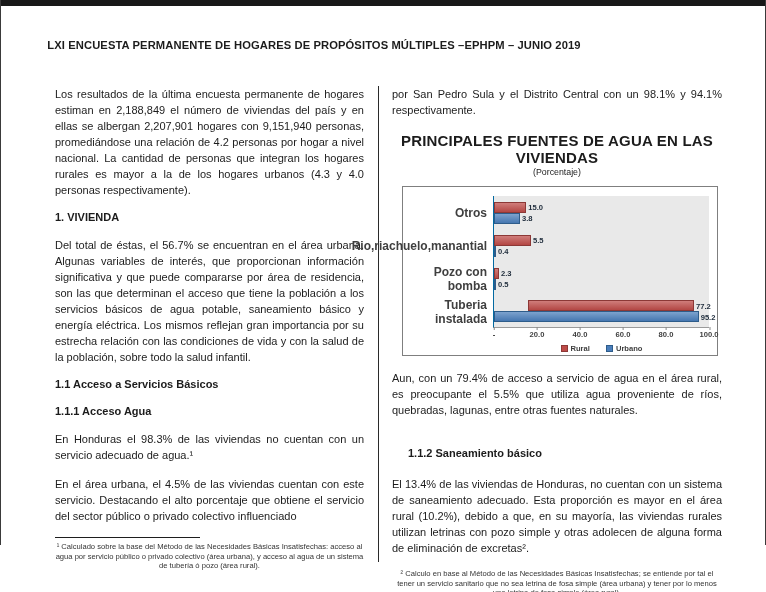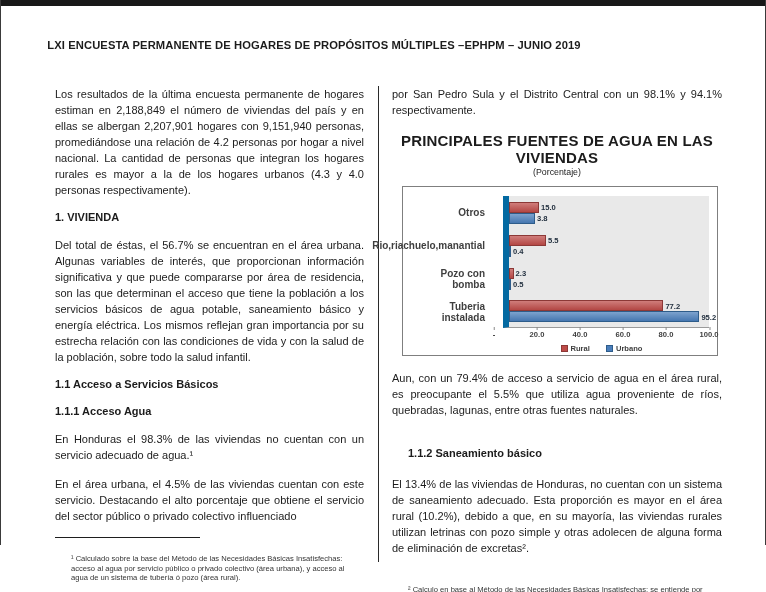--- a/index.html
+++ b/index.html
@@ -12,31 +12,31 @@
   .title{position:absolute;top:39px;left:0;width:628px;text-align:center;
          font-size:11.2px;font-weight:bold;letter-spacing:.1px;}
   .col{position:absolute;top:86px;display:flex;flex-direction:column;}
   .col.left{left:55px;width:309px;height:477px;}
   .col.right{left:392px;width:330px;height:477px;}
   .p{font-size:11px;line-height:16px;text-align:justify;margin:0 0 13px 0;}
   .h{font-size:11px;line-height:13.4px;font-weight:bold;margin:0 0 13px 0;}
   .h.tight{margin:16px;}
   .fnblock{margin-top:auto;}
   .fnline{width:145px;border-top:1.5px solid #1e1e1e;margin:0 0 4px 0;}
-  .fn{font-size:7.6px;line-height:9.4px;color:#333;text-align:left;margin:16px;}
+  .fn{font-size:7.6px;line-height:9.4px;color:#333;text-align:center;margin:0;}
   
   .chart-title{ text-align:center;font-size:15px;font-weight:bold;margin:1px 0 0 0;letter-spacing:.2px;}
   .chart-sub{text-align:center;font-size:8.8px;margin:1px 0 9px 0;}
   .chart-box{margin:0 4px 14px 10px;width:316px;height:170px;border:1px solid #7f7f7f;
              background:#fff;box-sizing:border-box;padding:9px 8px 3px 6px;}
   .crow{display:flex;height:33px;}
-  .clabel{width:84px;padding-right:18px;box-sizing:border-box;text-align:right;
-          font-size:10px;font-weight:bold;color:#3f3f3f;display:flex;
-          align-items:center;justify-content:flex-end;margin-left:10px;}
-  .cplot{flex:1;background:#E9E9E9;border-left:6px solid #0369a1;
+  .clabel{width:84px;padding-right:6px;box-sizing:border-box;text-align:right;
+          font-size:12px;font-weight:bold;color:#3f3f3f;display:flex;
+          align-items:center;justify-content:flex-end;}
+  .cplot{flex:1;background:#E9E9E9;border-left:1px solid #0369a1;
          display:flex;flex-direction:column;justify-content:center;}
   .crow:last-child .cplot{border-bottom:1px solid #9a9a9a;}
   .cbar{height:11px;min-width:2px;position:relative;box-sizing:border-box;
         border:1px solid;background-image:linear-gradient(rgba(255,255,255,.28),rgba(0,0,0,.06));}
   .cval{position:absolute;left:calc(100% + 3px);top:50%;transform:translateY(-50%);
         font-size:7.6px;font-weight:bold;color:#23303f;white-space:nowrap;}
   .caxis{margin-left:85px;height:13px;position:relative;font-size:7.6px;
          font-weight:bold;color:#3f3f3f;}
   .tick{position:absolute;top:2px;transform:translateX(-50%);}
   .tick::before{content:'';position:absolute;left:50%;top:-3px;width:1px;height:3px;background:#8a8a8a;}
@@ -105,21 +105,21 @@
                 <span class="cval">2.3</span>
               </div>
               <div class="cbar" style="width: 0.5%; background-color: rgb(74, 126, 187); border-color: rgb(46, 92, 138);">
                 <span class="cval">0.5</span>
               </div>
             </div>
           </div>
           <div class="crow">
             <div class="clabel">Tuberia instalada</div>
             <div class="cplot">
-              <div class="cbar" style="width: 77.2%; background-color: rgb(190, 75, 72); border-color: rgb(140, 56, 54);">
+              <div class="cbar" style="width: 77.2%; background-color: rgb(190, 75, 72); border-color: rgb(140, 56, 54); margin-left: 34px;">
                 <span class="cval">77.2</span>
               </div>
               <div class="cbar" style="width: 95.2%; background-color: rgb(74, 126, 187); border-color: rgb(46, 92, 138);">
                 <span class="cval">95.2</span>
               </div>
             </div>
           </div>
         </div>
       <div class="caxis">
           <span class="tick" style="left: 0%;">-</span>

